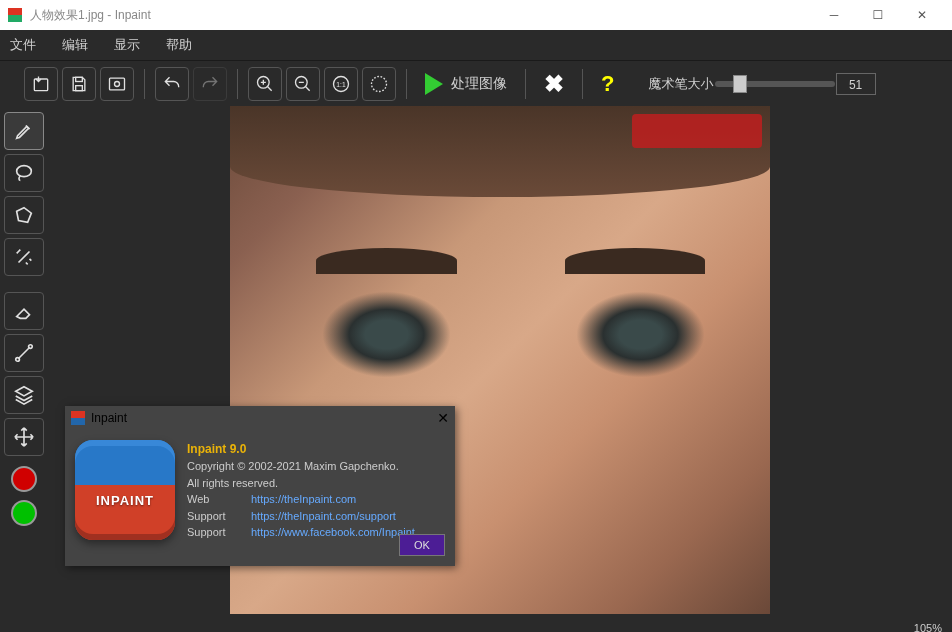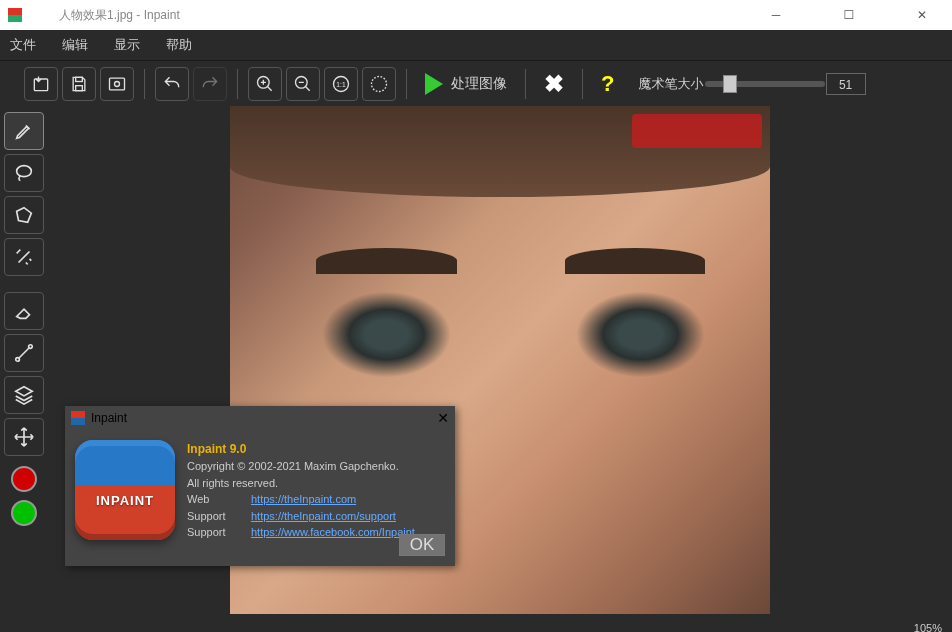--- a/index.html
+++ b/index.html
@@ -1,31 +1,31 @@
 <!DOCTYPE html>
 <html><head>
 <meta charset="utf-8">
 <style>
 * { margin: 0; padding: 0; box-sizing: border-box; font-family: "Microsoft YaHei", Arial, sans-serif; }
 body { width: 952px; height: 632px; background: #fff; overflow: hidden; position: relative; }
-.titlebar { height: 30px; background: #fff; display: flex; align-items: center; padding: 0 8px; font-size: 12px; color: #888; gap: 29px; }
+.titlebar { height: 30px; background: #fff; display: flex; align-items: center; padding: 0 8px; font-size: 12px; color: #888; }
 .titlebar .app-icon { width: 14px; height: 14px; background: linear-gradient(#d32 50%, #2a6 50%); margin-right: 8px; }
 .titlebar .title { flex: 1; }
 .titlebar .wbtn { width: 44px; height: 30px; display: flex; align-items: center; justify-content: center; color: #555; }
 .menubar { height: 30px; background: #2a2a2a; display: flex; align-items: center; padding: 0 10px; gap: 26px; color: #d0d0d0; font-size: 13px; }
 .menubar span { cursor: pointer; }
 .toolbar { height: 46px; background: #2a2a2a; border-top: 1px solid #1a1a1a; display: flex; align-items: center; padding: 0 24px; gap: 4px; }
 .tbtn { width: 34px; height: 34px; border: 1px solid #555; border-radius: 4px; display: flex; align-items: center; justify-content: center; color: #e0e0e0; background: #2a2a2a; }
 .tbtn svg { stroke: #e0e0e0; fill: none; stroke-width: 1.6; }
 .tsep { width: 1px; height: 30px; background: #555; margin: 0 6px; }
 .process-btn { display: flex; align-items: center; gap: 8px; color: #d0d0d0; font-size: 14px; padding: 0 8px; }
 .play-icon { width: 0; height: 0; border-left: 18px solid #3c3; border-top: 11px solid transparent; border-bottom: 11px solid transparent; }
 .cancel-icon { color: #fff; font-size: 24px; font-weight: bold; }
 .help-icon { color: #ff0; font-size: 22px; font-weight: bold; }
-.brush-group { display: flex; align-items: center; gap: 1px; color: #d0d0d0; font-size: 13px; margin-left: 12px; }
+.brush-group { display: flex; align-items: center; gap: 1px; color: #d0d0d0; font-size: 13px; margin-left: 22px; }
 .slider { width: 120px; height: 6px; background: #555; position: relative; border-radius: 3px; }
 .slider-thumb { position: absolute; width: 14px; height: 18px; background: #ccc; top: -6px; left: 18px; border: 1px solid #888; }
 .brush-val { width: 40px; height: 22px; border: 1px solid #666; background: #2a2a2a; color: #d0d0d0; text-align: center; font-size: 12px; line-height: 22px; }
 .workspace { display: flex; height: calc(632px - 30px - 30px - 46px - 18px); background: #2a2a2a; }
 .sidetools { width: 48px; background: #2a2a2a; padding: 6px 4px; display: flex; flex-direction: column; gap: 4px; }
 .stool { width: 40px; height: 38px; border: 1px solid #555; border-radius: 4px; display: flex; align-items: center; justify-content: center; }
 .stool.active { background: #3a3a3a; border-color: #888; }
 .stool svg { stroke: #e0e0e0; fill: none; stroke-width: 1.8; }
 .color-dots { margin-top: 6px; display: flex; flex-direction: column; gap: 8px; align-items: center; }
 .cdot { width: 26px; height: 26px; border-radius: 50%; border: 2px solid #999; }
@@ -40,24 +40,24 @@
 .statusbar { height: 28px; background: #2a2a2a; display: flex; justify-content: flex-end; align-items: center; padding: 0 10px; color: #ccc; font-size: 11px; }
 .about-dialog { position: absolute; left: 65px; top: 406px; width: 390px; height: 160px; background: #444; box-shadow: 2px 2px 8px rgba(0,0,0,.5); font-family: "Courier New", monospace; }
 .about-title { height: 24px; background: #444; display: flex; align-items: center; padding: 0 6px; color: #000; font-size: 12px; font-family: "Microsoft YaHei"; }
 .about-title .aicon { width: 14px; height: 14px; background: linear-gradient(#d32 50%, #26a 50%); margin-right: 6px; }
 .about-title .close { margin-left: auto; color: #000; font-size: 14px; }
 .about-body { display: flex; padding: 10px; gap: 12px; }
 .about-logo { width: 100px; height: 100px; border-radius: 18px; background: linear-gradient(#2878c8 0%, #2878c8 45%, #d04028 45%, #d04028 100%); display: flex; align-items: center; justify-content: center; box-shadow: inset 0 -6px 0 #a03020, inset 0 6px 0 #3888d8, 0 4px 8px rgba(0,0,0,.4); }
 .about-logo span { color: #fff; font-weight: bold; font-size: 13px; font-family: Arial; letter-spacing: 1px; text-shadow: 0 1px 2px rgba(0,0,0,.5); margin-top: 20px; }
 .about-text { color: #ccc; font-size: 11px; line-height: 1.5; }
 .about-text b { color: #eab308; font-size: 12px; }
-.about-text a { color: #6af; text-decoration: underline; }
+.about-text a { color: #6af; }
 .about-text .row { display: flex; gap: 8px; }
 .about-text .row .lbl { min-width: 56px; }
-.about-ok { position: absolute; right: 10px; bottom: 10px; width: 46px; height: 22px; background: #737373; border: 1px solid #777; color: #ddd; font-size: 17px; display:flex; align-items:center; justify-content:center; }
+.about-ok { position: absolute; right: 10px; bottom: 10px; width: 46px; height: 22px; background: #4c1d95; border: 1px solid #777; color: #ddd; font-size: 11px; display:flex; align-items:center; justify-content:center; }
 </style>
 </head>
 <body>
 
 <div class="titlebar">
   <div class="app-icon"></div>
   <div class="title">人物效果1.jpg - Inpaint</div>
   <div class="wbtn">─</div>
   <div class="wbtn">☐</div>
   <div class="wbtn">✕</div>

